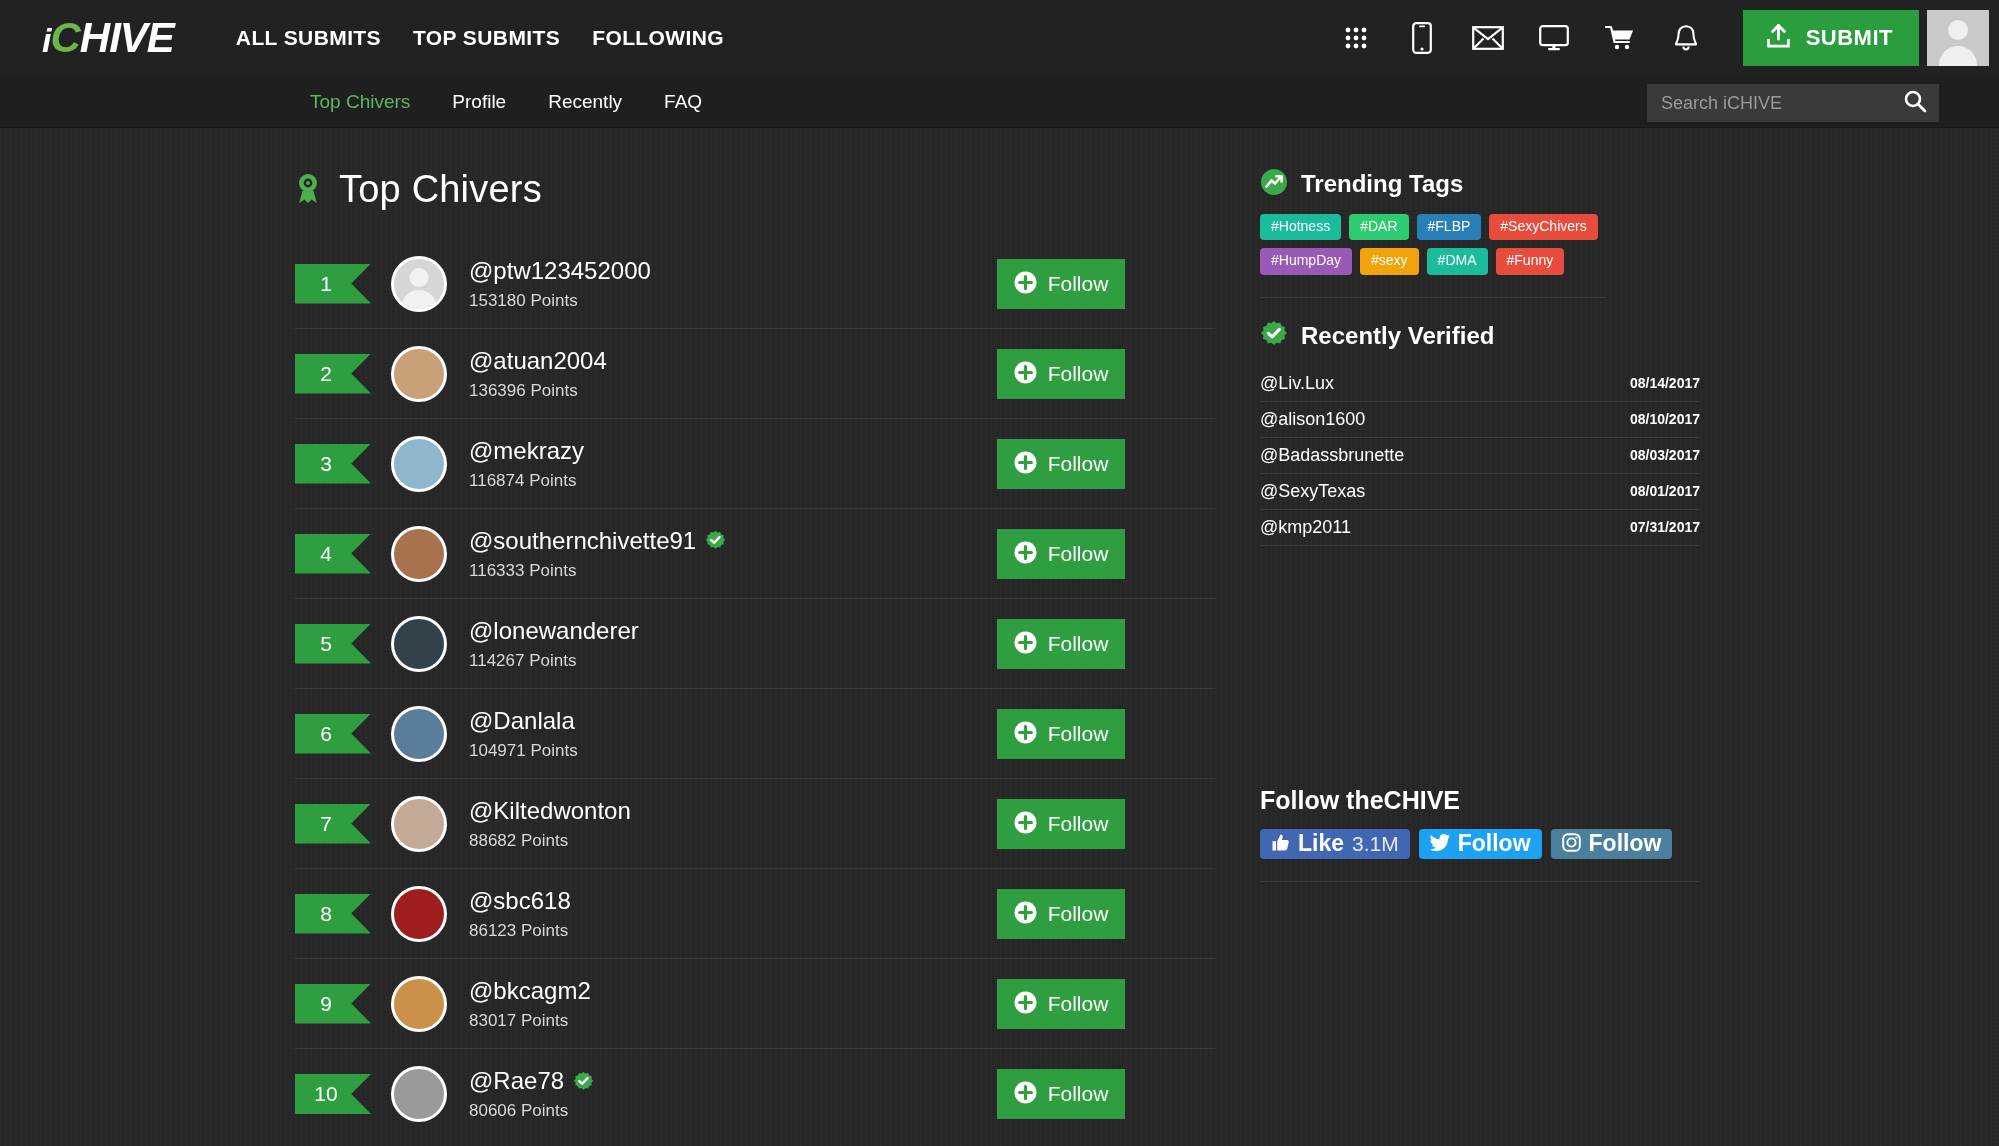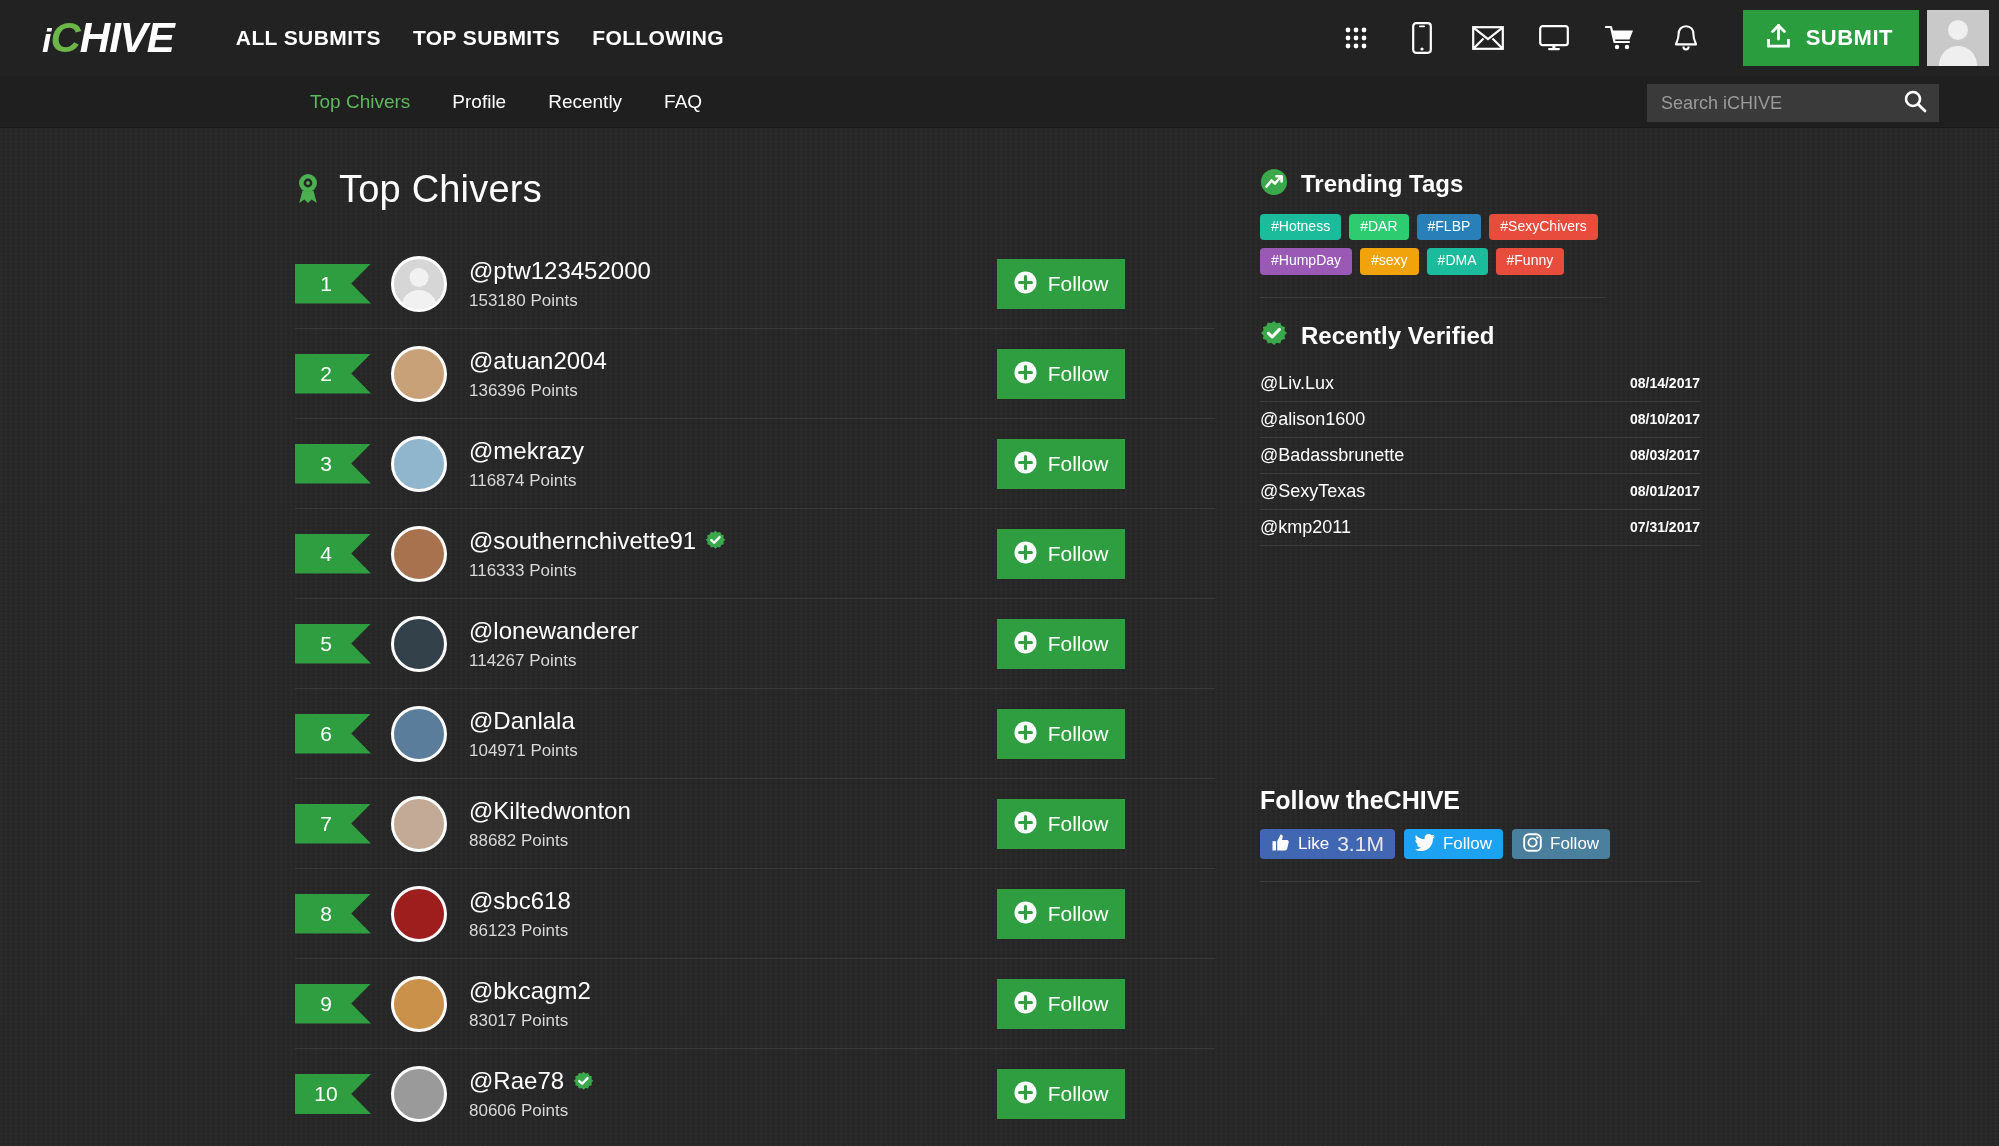--- a/index.html
+++ b/index.html
@@ -339,21 +339,21 @@
     display: flex;
     align-items: center;
     gap: 8px;
     height: 30px;
     padding: 0 11px;
     border-radius: 4px;
     cursor: pointer;
     border: none;
     color: #fff;
   }
-  .social-btn .slabel { font-size: 17px; color: #ffffff; font-weight: normal; }
+  .social-btn .slabel { font-size: 23px; color: #ffffff; font-weight: bold; }
   .social-btn .scount { font-size: 21px; color: #e8e8e8; font-weight: normal; }
 
   .verified-badge { display: inline-flex; }
 </style>
 </head>
 <body>
 
 <div class="topnav">
 
   <div class="logo">

